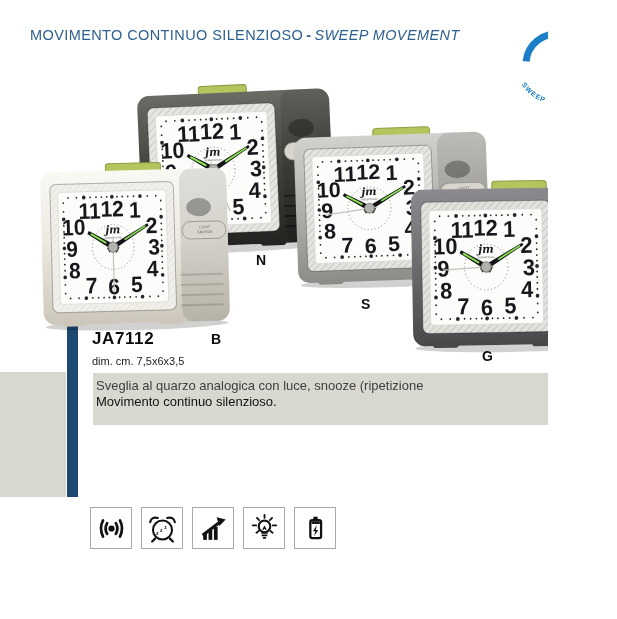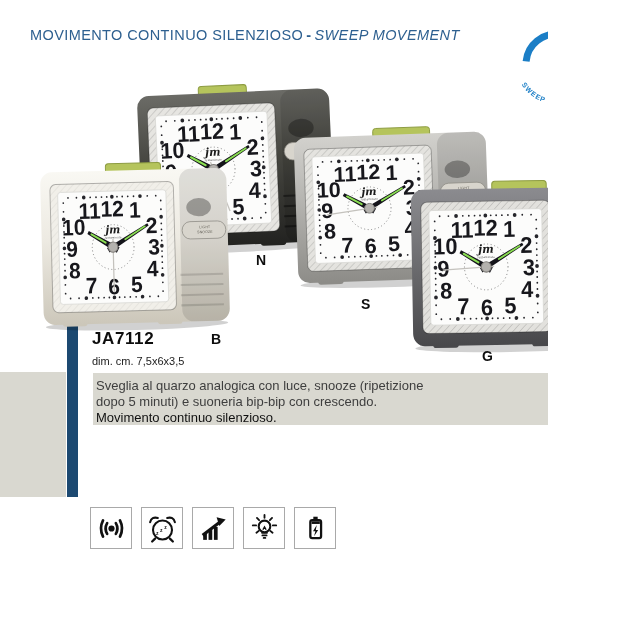--- a/index.html
+++ b/index.html
@@ -568,21 +568,20 @@
   <div class="clock-label" style="left:256px;top:252px;">N</div>
   <div class="clock-label" style="left:361px;top:296px;">S</div>
   <div class="clock-label" style="left:211px;top:331px;">B</div>
   <div class="clock-label" style="left:482px;top:348px;">G</div>
 
   <div class="product-code">JA7112</div>
   <div class="product-dim">dim. cm. 7,5x6x3,5</div>
 
   <div class="desc-panel" style="background: rgb(217, 216, 208);">
     <div>Sveglia al quarzo analogica con luce, snooze (ripetizione</div>
-    <div>dopo 5 minuti) e suoneria bip-bip con crescendo.</div>
     <div class="bold">Movimento continuo silenzioso.</div>
   </div>
 
   <div class="features">
     <div class="feat-box" aria-label="sound-signal-icon">
       <svg viewBox="0 0 30 30">
         <circle cx="15" cy="15" r="3" class="icf"></circle>
         <path d="M10.8 9.8 Q7.8 15 10.8 20.2" class="ic" stroke-width="2.6"></path>
         <path d="M6.8 7.2 Q2.8 15 6.8 22.8" class="ic" stroke-width="2.6"></path>
         <path d="M19.2 9.8 Q22.2 15 19.2 20.2" class="ic" stroke-width="2.6"></path>

